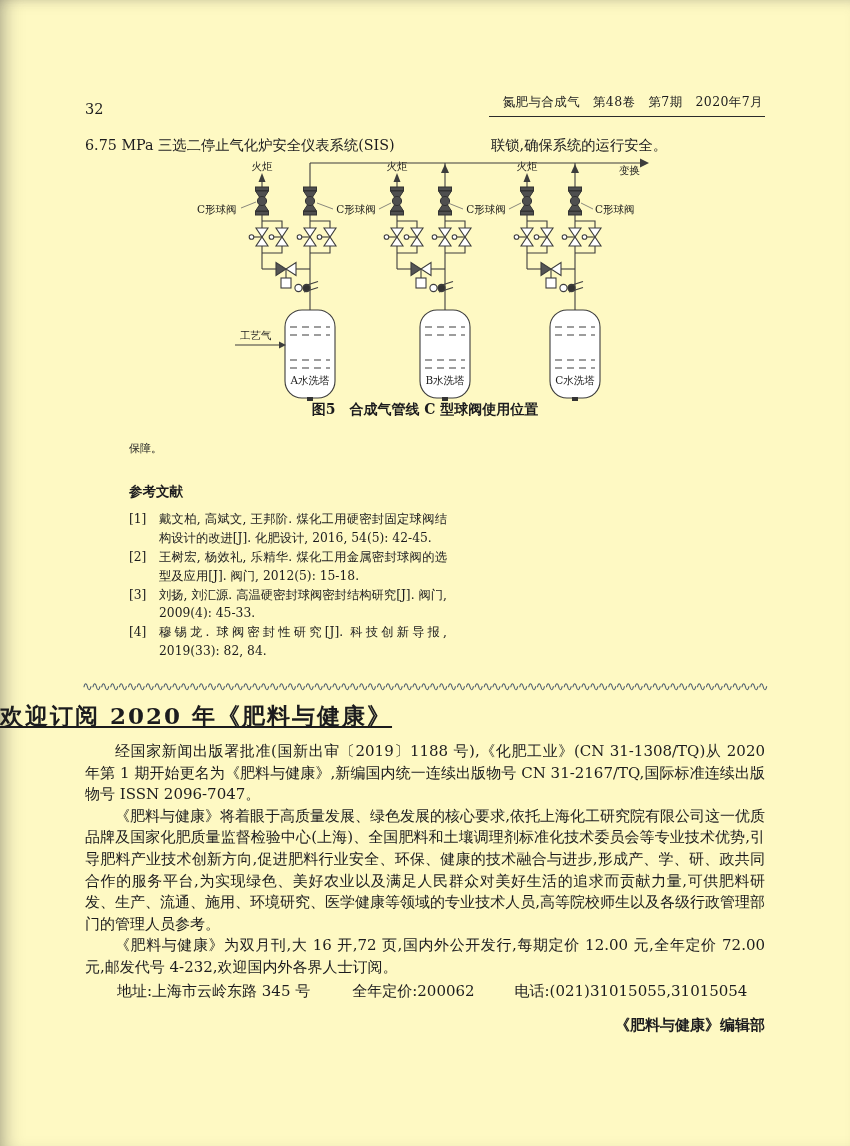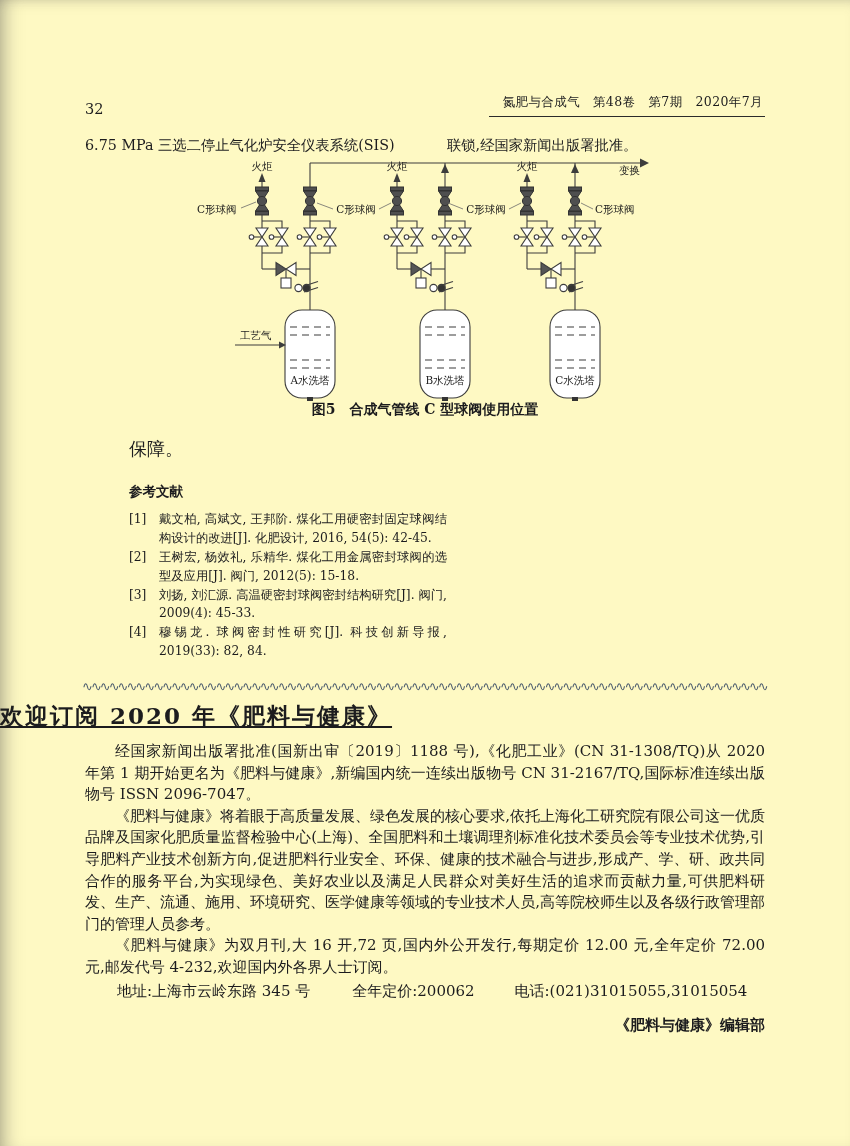--- a/index.html
+++ b/index.html
@@ -7,34 +7,34 @@
     position:relative;width:850px;height:1146px;background:#fef9c3;
     font-family:"DejaVu Serif","Liberation Serif",serif;color:#1c1c1e;
     overflow:hidden;margin:0 auto;
     box-shadow: inset 16px 0 20px -14px rgba(70,70,70,.5), inset 0 10px 16px -13px rgba(70,70,70,.35);
   }
   
   .header{position:absolute;left:85px;right:85px;top:94px;display:flex;justify-content:space-between;align-items:flex-end;}
   .page-num{font-size:14.5px;}
   .journal-line{font-size:12.5px;border-bottom:1.3px solid #2b2b2b;padding:0 2px 5px 14px;letter-spacing:.4px;}
   
-  .intro{position:absolute;left:85px;top:135px;width:680px;display:flex;font-size:14.3px;line-height:21px;}
+  .intro{position:absolute;left:85px;top:135px;width:680px;display:flex;font-size:14.3px;line-height:21px;gap:44px;}
   .intro-left{width:318px;}
   .intro-right{margin-left:44px;}
   
   .figure{position:absolute;left:195px;top:155px;}
   .figure svg text{font-size:10.5px;fill:#1d1d1d;font-family:"DejaVu Serif","Liberation Serif",serif;}
   .caption{position:absolute;left:0;right:0;top:401px;text-align:center;font-weight:bold;font-size:14px;}
   
   .columns{position:absolute;left:85px;top:433px;width:680px;display:flex;}
   .col-left{width:318px;}
   .col-right{width:318px;margin-left:44px;}
   .sec-heading{font-weight:bold;font-size:15px;margin:5px 0 13px 0;}
   .sec-body{font-size:14.3px;line-height:21.4px;text-align:justify;text-indent:2em;}
-  .continuation{font-size:18px;line-height:21.4px;margin-top:5px;}
+  .continuation{font-size:11px;line-height:21.4px;margin-top:5px;}
   .ref-heading{font-weight:bold;font-size:13.5px;margin:24px 0 9px 0;}
   .ref-item{display:flex;font-size:12.3px;line-height:18.8px;text-align:justify;}
   .ref-num{width:30px;flex:none;}
   .ref-text{flex:1;}
   .received{font-size:13.5px;text-align:right;margin-top:12px;letter-spacing:1px;}
   
   .divider{position:absolute;left:82px;top:679px;width:686px;height:16px;overflow:hidden;white-space:nowrap;
     color:#4d5d6e;font-size:13px;letter-spacing:-2px;font-family:"DejaVu Sans","Liberation Sans",sans-serif;}
   
   .ann-title{position:absolute;left:0;right:0;top:701px;font-size:23px;font-weight:bold;letter-spacing:2px;text-decoration:underline;}
@@ -51,21 +51,21 @@
 
 <div class="page">
 
   <div class="header">
     <span class="page-num">32</span>
     <span class="journal-line">氮肥与合成气　第48卷　第7期　2020年7月</span>
   </div>
 
   <div class="intro">
     <div class="intro-left">6.75 MPa 三选二停止气化炉安全仪表系统(SIS)</div>
-    <div class="intro-right">联锁,经国家新闻出版署批准。</div>
+    <div class="intro-right">联锁,确保系统的运行安全。</div>
   </div>
 
   <div class="figure">
     <svg width="460" height="248" viewBox="0 0 460 248" xmlns="http://www.w3.org/2000/svg" xmlns:xlink="http://www.w3.org/1999/xlink">
       <defs>
 
         <g id="gv" stroke="#3d3d3d" stroke-width="1.1">
           <polygon points="-6,-9 6,-9 0,0" fill="#ffffff"></polygon>
           <polygon points="-6,9 6,9 0,0" fill="#ffffff"></polygon>
           <line x1="-1" y1="0" x2="-8.5" y2="0"></line>

